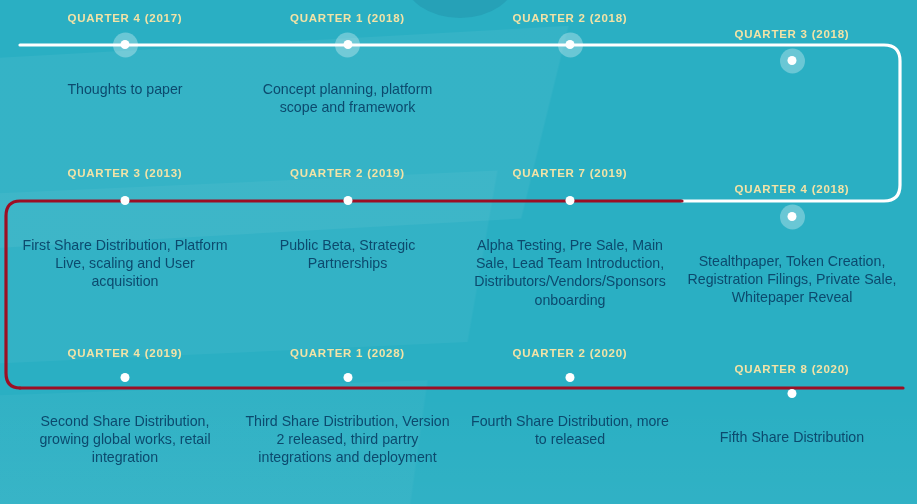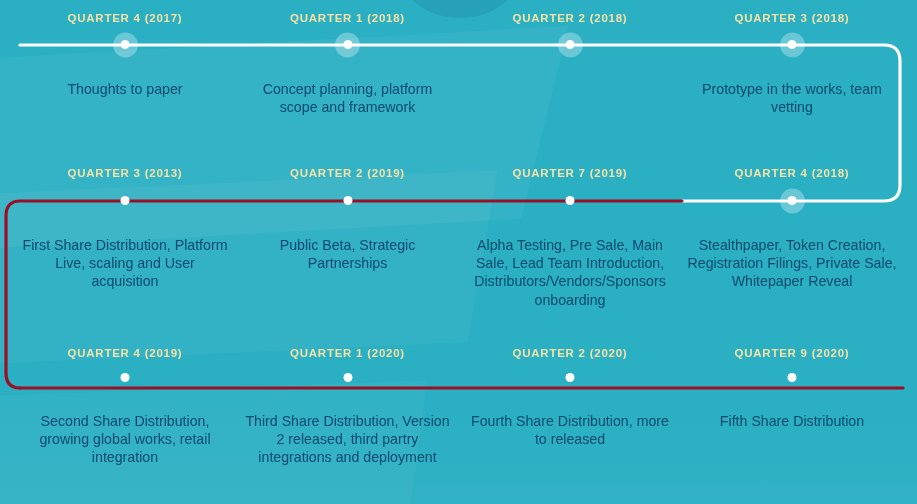--- a/index.html
+++ b/index.html
@@ -53,21 +53,21 @@
   .row-1 { top:0;   height:158px; }
   .row-2 { top:156px; height:198px; }
   .row-3 { top:336px; height:157px; }
 
   .cells { position:relative; width:766px; height:100%; }
 
   .cell { position:absolute; top:0; height:100%; }
   .c0 { left:14px;  width:222px; }
   .c1 { left:236px; width:223px; }
   .c2 { left:459px; width:222px; }
-  .c3 { left:681px; width:222px; }
+  .c3 { left:681px; width:222px;margin-top:16px; }
 
   .quarter {
     position:absolute; top:12px; left:0; width:100%;
     text-align:center;
     color:#f3e3a6;
     font-size:11.5px;
     font-weight:bold;
     letter-spacing:.75px;
     white-space:nowrap;
   }
@@ -136,21 +136,20 @@
         <div class="node halo"></div>
         <div class="desc">Concept planning, platform scope and framework</div>
       </div>
       <div class="cell c2">
         <div class="quarter">QUARTER 2 (2018)</div>
         <div class="node halo"></div>
       </div>
       <div class="cell c3">
         <div class="quarter">QUARTER 3 (2018)</div>
         <div class="node halo"></div>
-        <div class="desc">Prototype in the works, team vetting</div>
       </div>
     </div>
   </section>
 
   <section class="row row-2">
     <div class="cells">
       <div class="cell c0">
         <div class="quarter">QUARTER 3 (2013)</div>
         <div class="node"></div>
         <div class="desc">First Share Distribution, Platform Live, scaling and User acquisition</div>
@@ -174,30 +173,30 @@
   </section>
 
   <section class="row row-3">
     <div class="cells">
       <div class="cell c0">
         <div class="quarter">QUARTER 4 (2019)</div>
         <div class="node"></div>
         <div class="desc">Second Share Distribution, growing global works, retail integration</div>
       </div>
       <div class="cell c1">
-        <div class="quarter">QUARTER 1 (2020)</div>
+        <div class="quarter">QUARTER 1 (2028)</div>
         <div class="node"></div>
         <div class="desc">Third Share Distribution, Version 2 released, third partry integrations and deployment</div>
       </div>
       <div class="cell c2">
         <div class="quarter">QUARTER 2 (2020)</div>
         <div class="node"></div>
         <div class="desc">Fourth Share Distribution, more to released</div>
       </div>
       <div class="cell c3">
-        <div class="quarter">QUARTER 9 (2020)</div>
+        <div class="quarter">QUARTER 8 (2020)</div>
         <div class="node"></div>
         <div class="desc">Fifth Share Distribution</div>
       </div>
     </div>
   </section>
 
 </main>
 
 </body></html>

